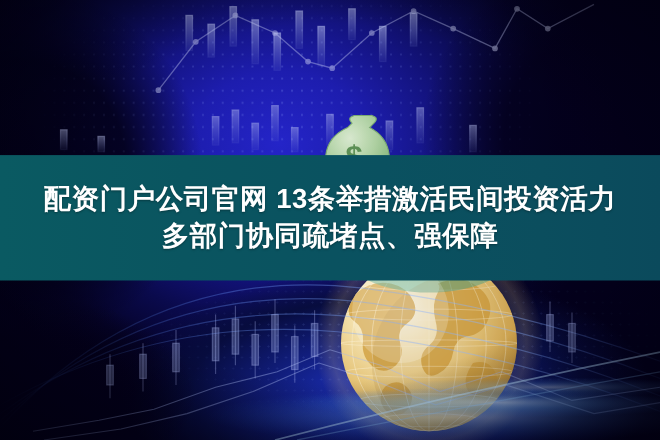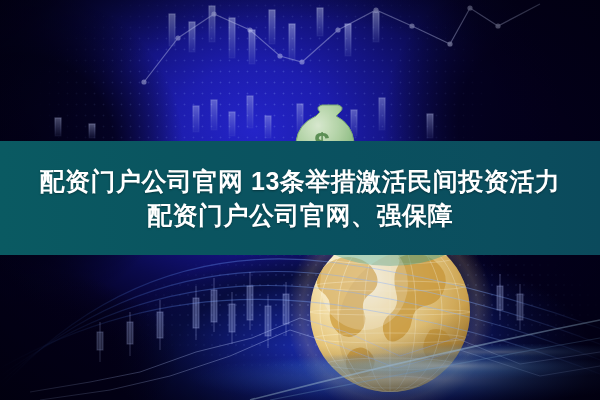--- a/index.html
+++ b/index.html
@@ -288,16 +288,16 @@
         <rect x="497" y="286" width="6" height="24"></rect>
       <line x1="520" y1="284" x2="520" y2="330"></line>
         <rect x="517" y="294" width="6" height="26"></rect>
     </g>
   </svg>
 
   <div class="vign"></div>
 
   <div class="band" id="band" style="top: 141px; height: 114px;">
     <div class="ln ln1">配资门户公司官网 13条举措激活民间投资活力</div>
-    <div class="ln ln2">配资门户公司官网、强保障</div>
+    <div class="ln ln2">多部门协同疏堵点、强保障</div>
   </div>
 
 </div>
 
 </body></html>

